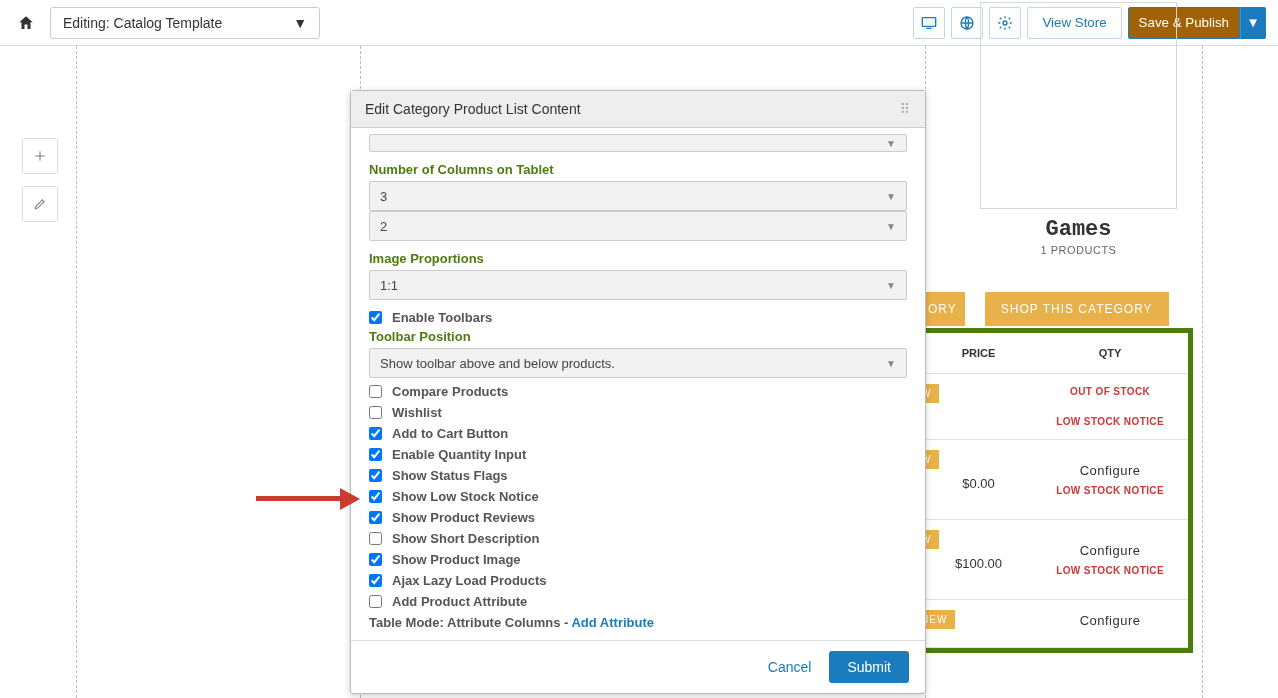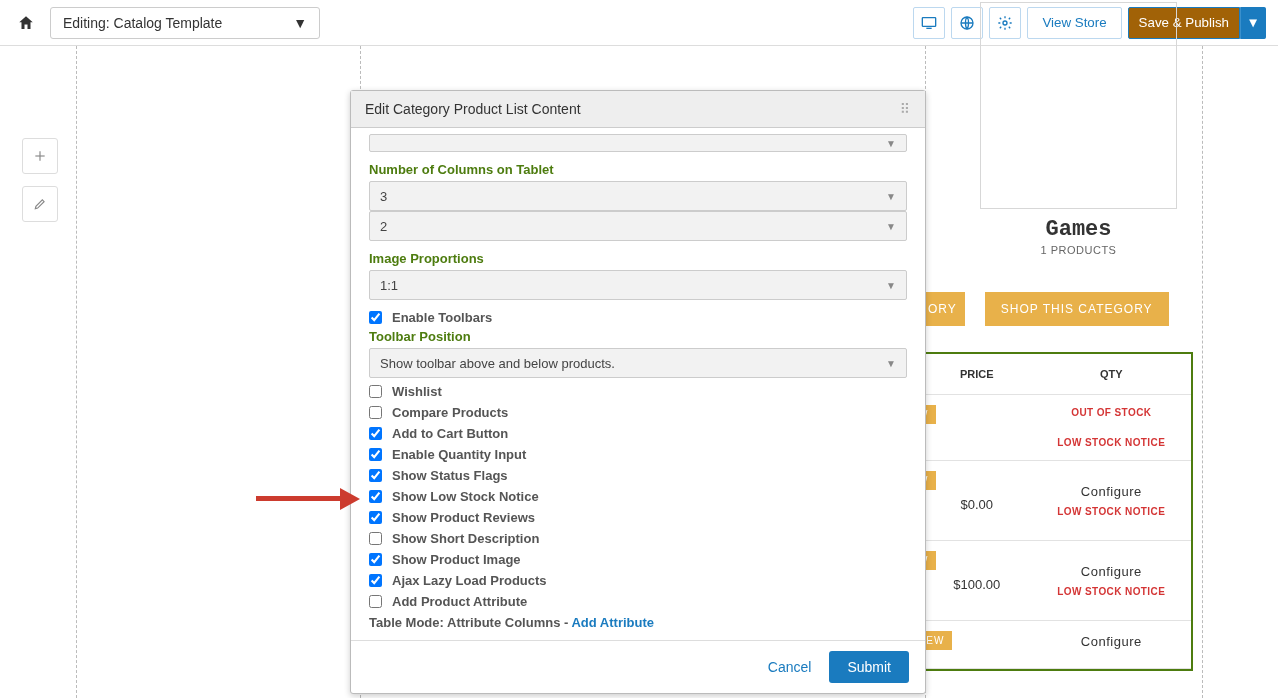--- a/index.html
+++ b/index.html
@@ -22,21 +22,21 @@
   .dashed-col.c2 { left: 360px; }
   .dashed-col.c3 { left: 925px; }
   .dashed-col.c4 { left: 1202px; }
   .right-panel { position: absolute; left: 920px; top: 0; width: 290px; }
   .thumb { width: 197px; height: 207px; border: 1px solid #d7d7d7; margin: 0 auto; margin-bottom: 8px; }
   .games-title { text-align: center; font-size: 22px; font-weight: 700; color: #333; margin-bottom: 2px; font-family: Liberation Mono, monospace; }
   .games-sub { text-align: center; font-size: 11px; color: #666; letter-spacing: 0.5px; }
   .shop-row { display: flex; gap: 20px; margin-top: 16px; }
   .shop-btn { background: #e8b14a; color: #fff; font-size: 12px; letter-spacing: 1px; padding: 10px 16px; border: none; cursor: pointer; }
   .shop-btn.small { padding: 10px 8px; }
-  .data-table { border: 2px solid #4d7c0f; margin-top: 24px; }
+  .data-table { border: 5px solid #4d7c0f; }
   .dt-header { display: flex; border-bottom: 1px solid #e2e2e2; padding: 14px 0; font-size: 11px; color: #333; font-weight: 700; }
   .dt-col-price { width: 110px; text-align: center; }
   .dt-col-qty { width: 160px; text-align: center; }
   .dt-row { display: flex; align-items: center; border-bottom: 1px solid #e2e2e2; min-height: 66px; position: relative; }
   .new-badge { position: absolute; left: -12px; top: 10px; background: #e8b14a; color: #fff; font-size: 10px; padding: 4px 8px; letter-spacing: 1px; }
   .price-cell { width: 110px; text-align: center; font-size: 13px; color: #333; padding-top: 8px; }
   .qty-cell { width: 160px; text-align: center; font-size: 11px; }
   .out-stock { color: #d43535; font-weight: 700; font-size: 10px; letter-spacing: 0.4px; }
   .low-stock { color: #d43535; font-weight: 700; font-size: 10px; letter-spacing: 0.4px; line-height: 1.3; }
   .configure { font-size: 13px; color: #333; letter-spacing: 0.5px; margin-bottom: 6px; }
@@ -205,25 +205,25 @@
       </div>
 
       <div class="field-label" style="margin-top:4px;">Toolbar Position</div>
       <div class="field-select">
         <span>Show toolbar above and below products.</span>
         <span class="caret">▼</span>
       </div>
 
       <div class="chk-row">
           <input type="checkbox" style="">
+          <span>Compare Products</span>
+        </div>
+      <div class="chk-row">
+          <input type="checkbox" style="">
           <span>Wishlist</span>
-        </div>
-      <div class="chk-row">
-          <input type="checkbox" style="">
-          <span>Compare Products</span>
         </div>
       <div class="chk-row">
           <input type="checkbox" checked="" style="">
           <span>Add to Cart Button</span>
         </div>
       <div class="chk-row">
           <input type="checkbox" checked="" style="">
           <span>Enable Quantity Input</span>
         </div>
       <div class="chk-row">

